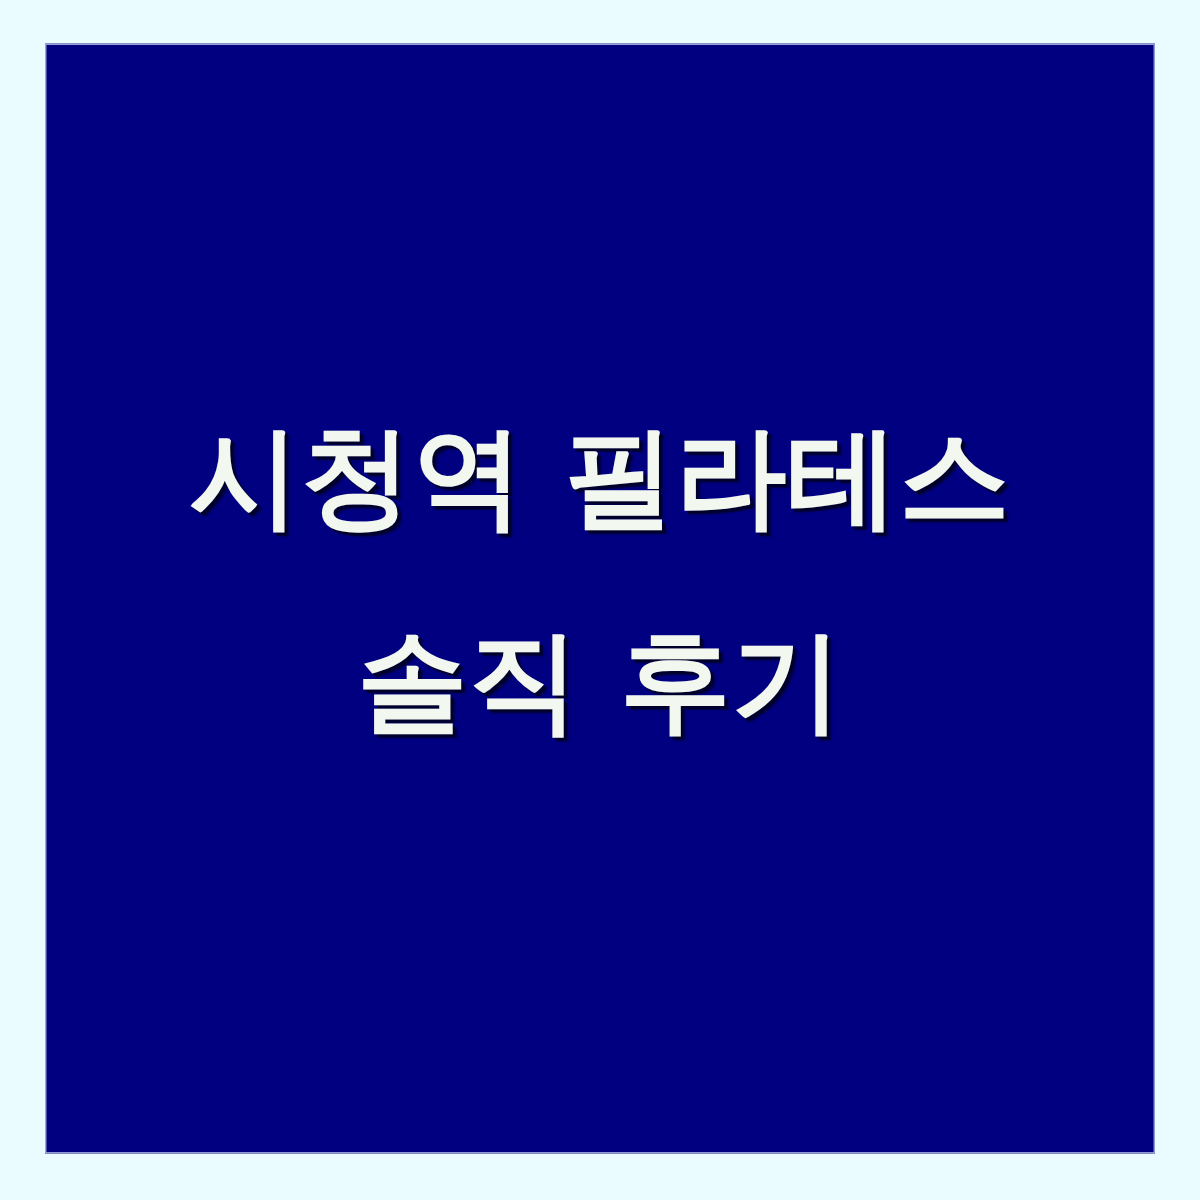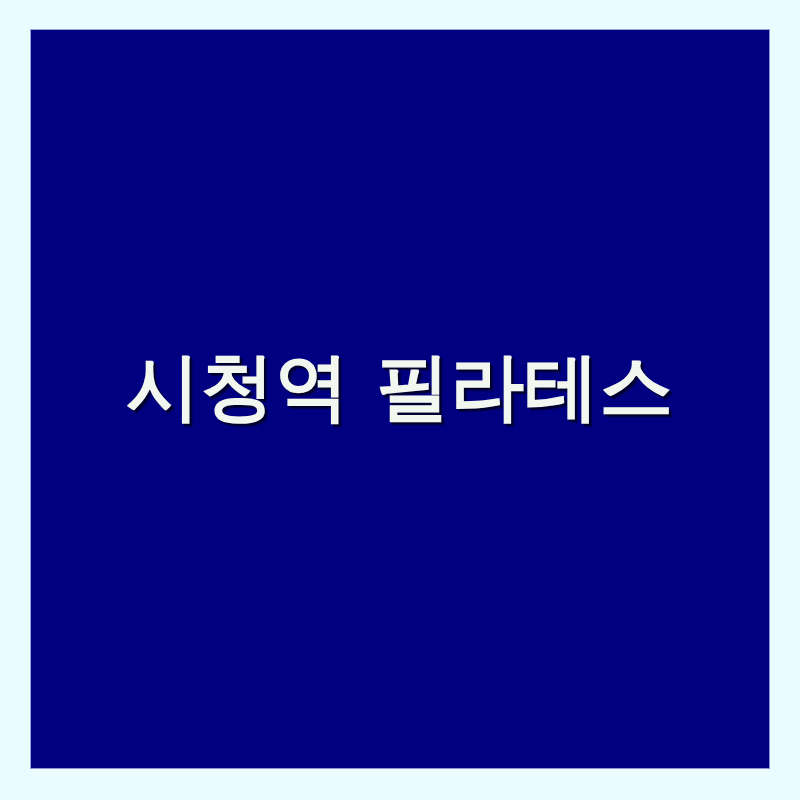--- a/index.html
+++ b/index.html
@@ -67,17 +67,18 @@
 </style>
 </head>
 <body>
 
 <div id="poster-canvas">
 
   <div id="poster-card">
 
     <div id="headline-block">
       <span class="headline-line">시청역 필라테스</span>
+      <span class="headline-line">솔직 후기</span>
     </div>
 
   </div>
 
 </div>
 
 </body></html>

